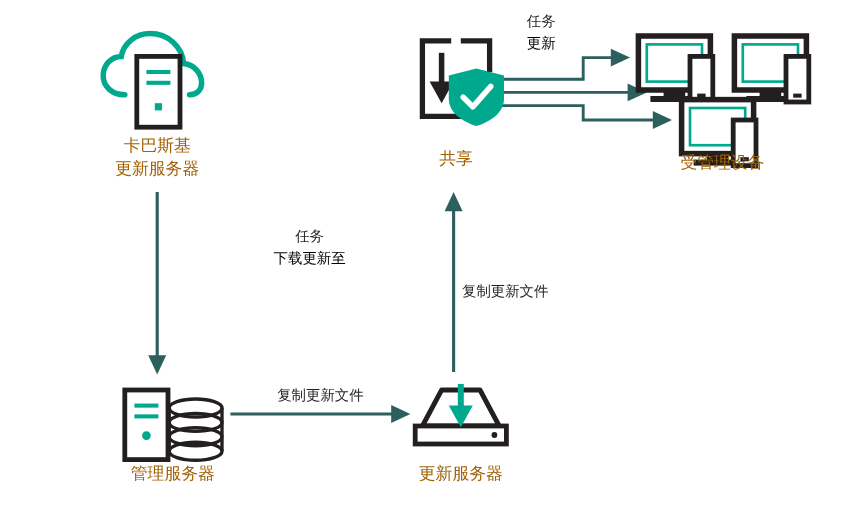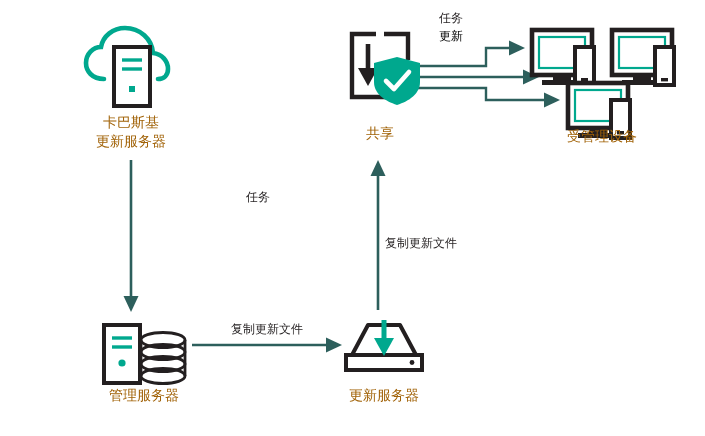--- a/index.html
+++ b/index.html
@@ -189,20 +189,21 @@
   <div class="label" style="left:305px; top:124px; width:150px;">
     <div>共享</div>
   </div>
 
   <div class="label" style="left:527px; top:127px; width:150px;font-family:Liberation Serif, serif;">
     <div>受管理设备</div>
   </div>
 
   <div class="arrow-label" style="left:143px; top:188px; width:230px;">
     <span class="k">任务</span>
+    <span class="t">下载更新至</span>
   </div>
 
   <div class="arrow-label" style="left:185px; top:320px; width:164px;">
     <span class="k">复制更新文件</span>
   </div>
 
   <div class="arrow-label" style="left:385px; top:234px; width:130px; text-align:left;">
     <span class="k">复制更新文件</span>
   </div>
 

